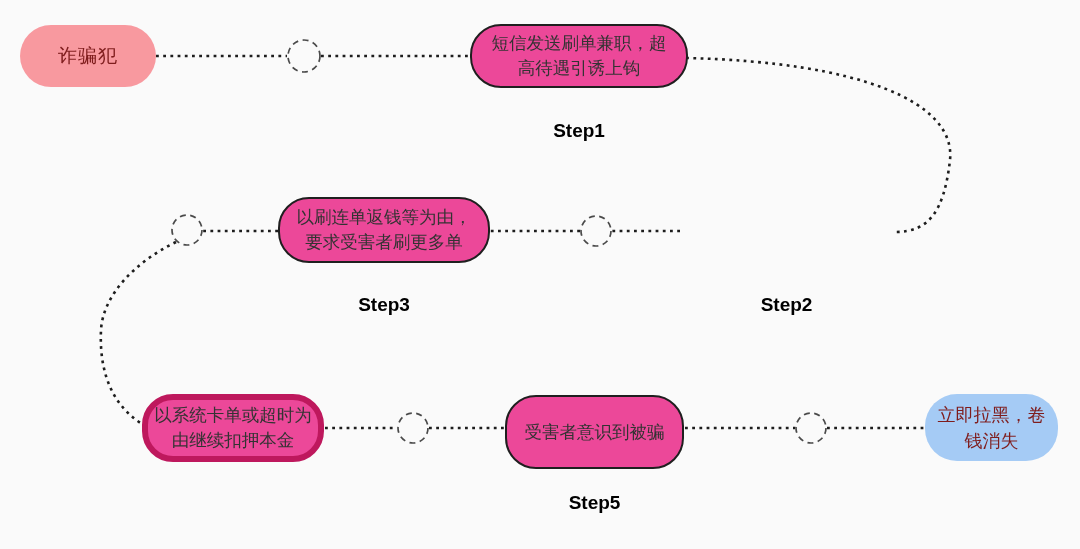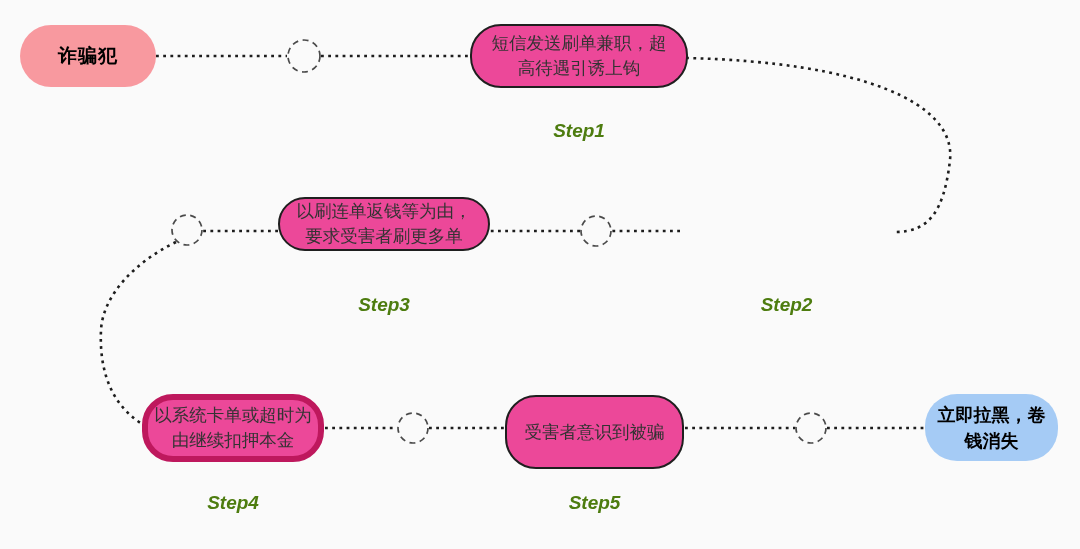--- a/index.html
+++ b/index.html
@@ -25,22 +25,22 @@
   .node {
     position: absolute;
     display: flex;
     align-items: center;
     justify-content: center;
     text-align: center;
     box-sizing: border-box;
     white-space: pre-line;
   }
   .pill-solid {
-    color: #000000;
-    font-weight: bold;
+    color: #7f1d1d;
+    font-weight: normal;
     border-radius: 31px;
   }
   .scammer-node {
     left: 20px; top: 25px; width: 136px; height: 62px;
     background: #f8999f;
     font-size: 19px;
     letter-spacing: 1px;
   }
   .end-node {
     left: 925px; top: 394px; width: 133px; height: 67px;
@@ -55,31 +55,30 @@
     font-size: 17.5px;
     line-height: 25px;
     border-radius: 31px;
   }
   .border-black  { border: 2.5px solid #1f1f1f; }
   .border-orange { border: 2px solid #eb9a6e; }
   .border-pink   { border: 6px solid #be185d; }
 
   .step1-box { left: 470px; top: 24px;  width: 218px; height: 64px; }
   .step2-box { left: 680px; top: 199px; width: 213px; height: 66px; }
-  .step3-box { left: 278px; top: 197px; width: 212px; height: 54px; }
+  .step3-box { left: 278px; top: 197px; width: 212px; height: 66px; }
   .step4-box { left: 142px; top: 394px; width: 182px; height: 68px; }
   .step5-box { left: 505px; top: 395px; width: 179px; height: 74px; }
 
   .caption {
     position: absolute;
     text-align: center;
-    color: #4d7c0f;
+    color: #000000;
     font-weight: bold;
     font-size: 19px;
-    font-style: italic;
   }
   .cap1 { left: 470px; top: 120px; width: 218px; }
   .cap2 { left: 680px; top: 294px; width: 213px; }
   .cap3 { left: 278px; top: 294px; width: 212px; }
   .cap4 { left: 142px; top: 492px; width: 182px; }
   .cap5 { left: 505px; top: 492px; width: 179px; }
 </style>
 </head>
 <body>
 
@@ -115,21 +114,20 @@
   <div class="caption cap1">Step1</div>
 
   <div class="caption cap2">Step2</div>
 
   <div class="node step-box border-black step3-box">以刷连单返钱等为由，
 要求受害者刷更多单</div>
   <div class="caption cap3">Step3</div>
 
   <div class="node step-box border-pink step4-box">以系统卡单或超时为
 由继续扣押本金</div>
-  <div class="caption cap4">Step4</div>
 
   <div class="node step-box border-black step5-box">受害者意识到被骗</div>
   <div class="caption cap5">Step5</div>
 
   <div class="node pill-solid end-node">立即拉黑，卷
 钱消失</div>
 
 </div>
 
 </body></html>

